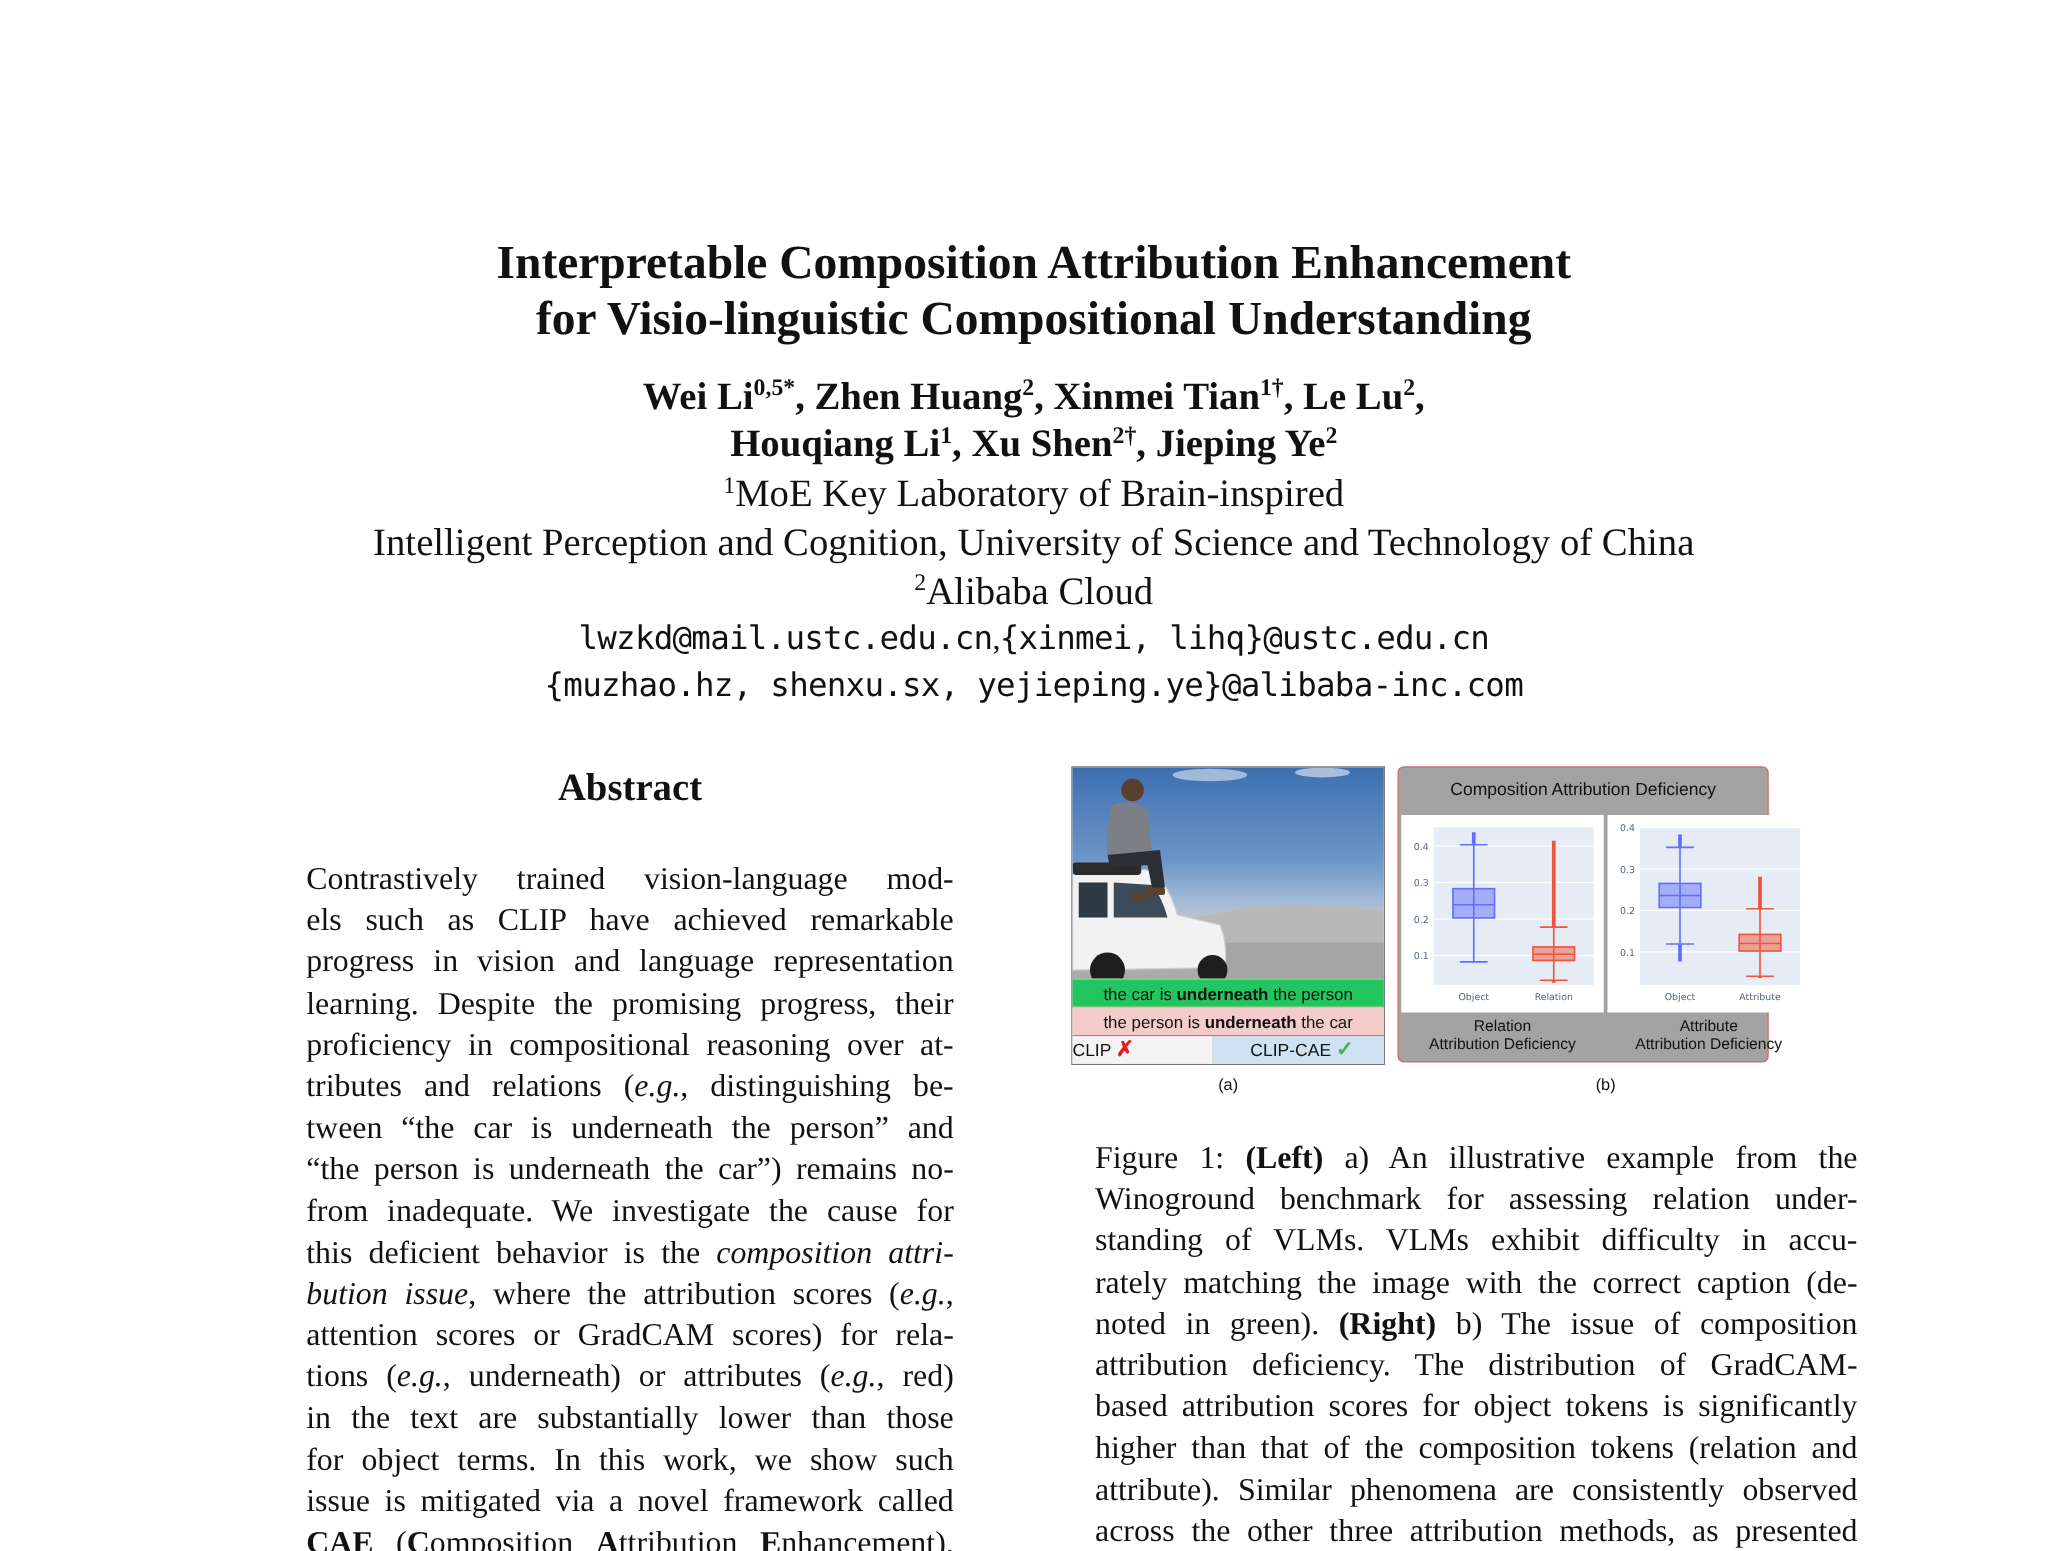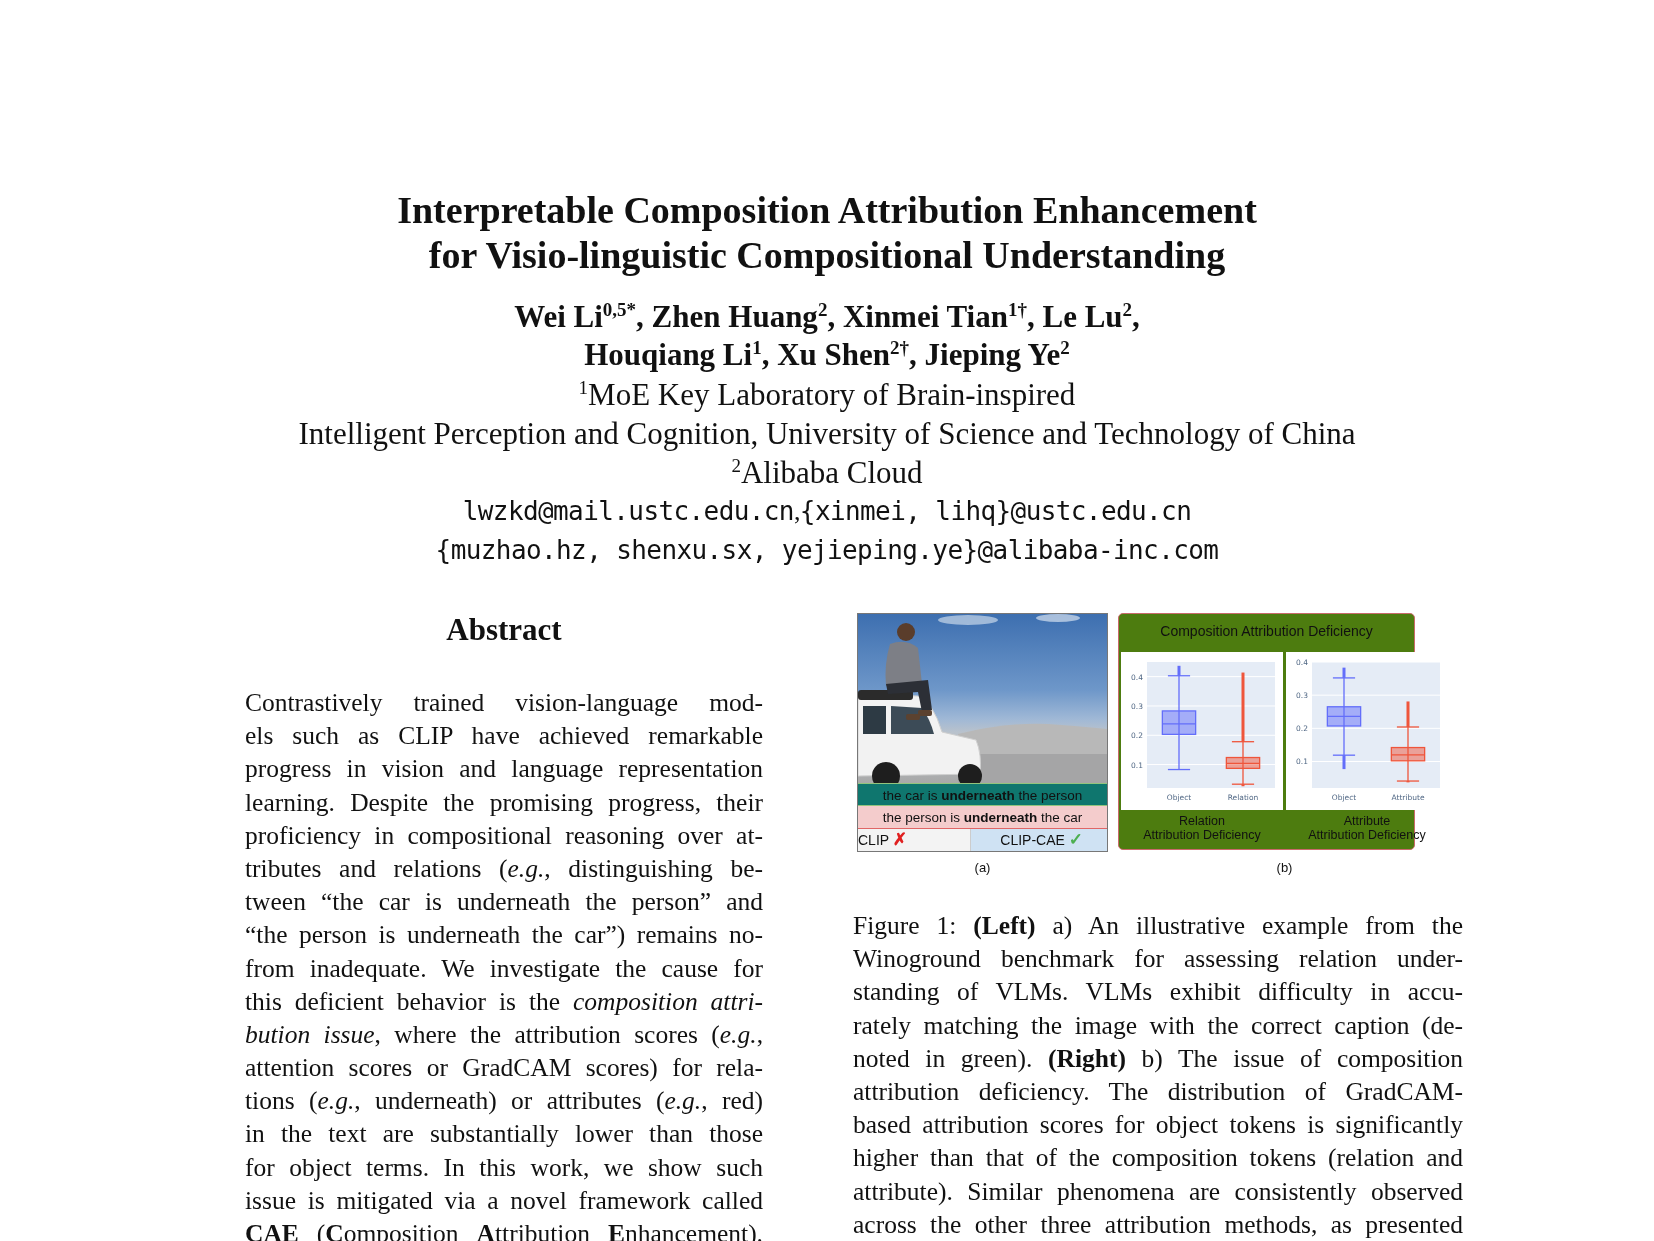--- a/index.html
+++ b/index.html
@@ -10,40 +10,40 @@
     .authors { font-weight: bold; font-size: 31px; line-height: 38px; top: 298px; }
     .authors sup { font-size: 19px; line-height: 0; vertical-align: 11px; }
     .affil { font-size: 31px; line-height: 39px; top: 375px; }
     .affil sup { font-size: 19px; line-height: 0; vertical-align: 11px; }
     .emails { font-family: "DejaVu Sans Mono", monospace; font-size: 26px; line-height: 38px; top: 492px; letter-spacing: -0.6px; }
     .emails .sep { font-family: "Liberation Serif", serif; }
     .abstract-title { font-weight: bold; font-size: 31px; left: 245px; width: 518px; text-align: center; top: 612px; }
     .col-text { font-size: 25.5px; line-height: 33.2px; text-align: justify; text-align-last: justify; }
     .col-text .line { display: block; white-space: nowrap; text-align: justify; text-align-last: justify; height: 33.2px; }
     .abstract { left: 245px; width: 518px; top: 686px; }
-    .caption { left: 853px; width: 610px; top: 909px; }
+    .caption { left: 876px; width: 610px; top: 909px; }
     .caption b, .abstract b { font-weight: bold; }
     .caption i, .abstract i { font-style: italic; }
 
     
     .fig-a { left: 857px; top: 613px; width: 251px; height: 239px; border: 1px solid #777; box-sizing: border-box; font-family: "Liberation Sans", sans-serif; }
     .photo { position: absolute; left: 0; top: 0; width: 249px; height: 169px; overflow: hidden; background: linear-gradient(180deg, #3d6fb0 0%, #6e97c9 45%, #9fb8d6 62%, #b9c2cc 70%, #a9a9a9 100%); }
     .cap-row { position: absolute; left: 0; width: 249px; height: 23px; font-size: 13.5px; line-height: 23px; text-align: center; box-sizing: border-box; }
-    .cap-green { top: 169px; background: #0f766e; border-top: 1px solid #93c47d; border-bottom: 1px solid #93c47d; }
+    .cap-green { top: 169px; background: #22c55e; border-top: 1px solid #93c47d; border-bottom: 1px solid #93c47d; }
     .cap-red { top: 192px; background: #f4cccc; border-bottom: 1px solid #e06666; }
     .model-row { position: absolute; left: 0; top: 215px; width: 249px; height: 22px; font-size: 14px; line-height: 22px; display: flex; }
     .model-cell { flex: 1; text-align: left; box-sizing: border-box; }
     .model-clip { background: #f3f3f3; border-right: 1px solid #ccc; }
     .model-cae { background: #cfe2f3; text-align: right; padding-right: 24px; }
     .x-mark { color: #e02020; font-weight: bold; font-size: 17px; }
     .check-mark { color: #4caf50; font-weight: bold; font-size: 17px; }
     .fig-label { font-family: "Liberation Sans", sans-serif; font-size: 13px; text-align: center; }
 
     
-    .fig-b { left: 1118px; top: 613px; width: 297px; height: 237px; background: #4d7c0f; border: 1.5px solid #c96a6a; border-radius: 5px; box-sizing: border-box; font-family: "Liberation Sans", sans-serif; }
+    .fig-b { left: 1118px; top: 613px; width: 297px; height: 237px; background: #a3a3a3; border: 1.5px solid #c96a6a; border-radius: 5px; box-sizing: border-box; font-family: "Liberation Sans", sans-serif; }
     .fig-b-title { position: absolute; left: 0; top: 9px; width: 100%; text-align: center; font-size: 14px; color: #111; }
     .panel { position: absolute; top: 38px; width: 162px; height: 158px; background: #fff; }
     .panel-left { left: 2px; }
     .panel-right { left: 167px; }
     .panel svg { display: block; }
     .panel-caption { position: absolute; top: 200px; width: 162px; text-align: center; font-size: 12.5px; line-height: 14px; color: #111; }
   </style>
 </head>
 <body>
 

